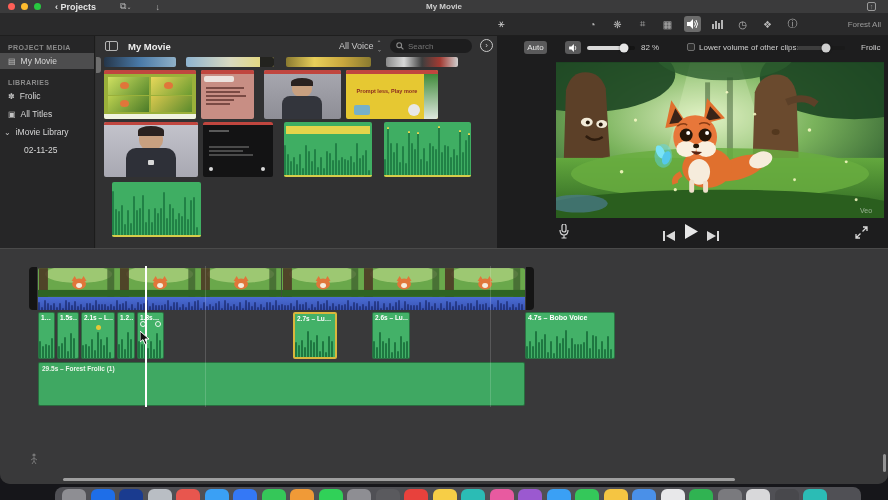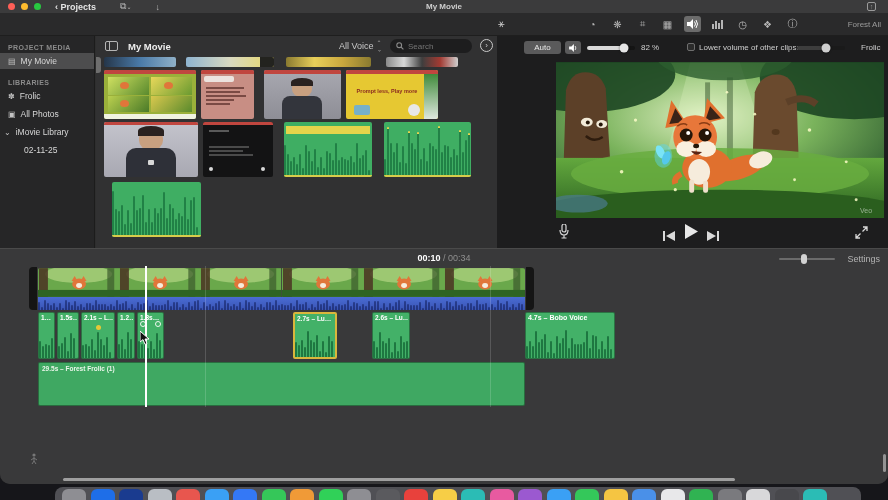--- a/index.html
+++ b/index.html
@@ -183,21 +183,21 @@
         <span class="sb-ic">▤</span>
         <span>My Movie</span>
       </div>
       <div class="sb-h" style="margin-top:10px">LIBRARIES</div>
       <div class="sb-item">
         <span class="sb-ic">✽</span>
         <span>Frolic</span>
       </div>
       <div class="sb-item">
         <span class="sb-ic">▣</span>
-        <span>All Photos</span>
+        <span>All Titles</span>
       </div>
       <div class="sb-item" style="padding-left:4px">
         <span class="sb-ic">⌄</span>
         <span>iMovie Library</span>
       </div>
       <div class="sb-item" style="padding-left:24px">
         <span>02-11-25</span>
       </div>
     </div>
 
@@ -381,21 +381,21 @@
             <i style="height: 82.6187%; background: rgba(22, 110, 58, 0.7);"></i>
             <i style="height: 21.2872%; background: rgba(22, 110, 58, 0.7);"></i>
           </div>
         <span class="ybase"></span>
       </div>
       <span class="abs" style="left:0;top:21px;width:5px;height:16px;background:#6e6e6e;border-radius:0 3px 3px 0"></span>
     </div>
 
     <div class="viewer">
       <div class="vol-row">
-        <span class="pill" style="left:27px;top:1px;width:37px;height:13px">Auto</span>
+        <span class="pill" style="left:27px;top:1px;width:23px;height:13px">Auto</span>
         <span class="pill" style="left:68px;top:1px;width:16px;height:13px">
           <svg width="9" height="8" viewBox="0 0 11 10">
               <polygon points="0,3 3,3 6,0 6,10 3,7 0,7" fill="#fff"></polygon>
               <path d="M7.5,2.5 q2,2.5 0,5" stroke="#fff" stroke-width="1" fill="none"></path>
             </svg>
         </span>
         <span class="slider" style="left:90px;top:6px;width:48px">
           <span class="fill" style="width:78%"></span>
           <span class="knob" style="left:78%"></span>
         </span>
@@ -508,27 +508,20 @@
         <span class="pb-ic" style="left:358px;top:3px">
           <svg width="13" height="13" viewBox="0 0 13 13">
               <path d="M8,1 h4 v4 M12,1 L7.5,5.5 M5,12 h-4 v-4 M1,12 L5.5,7.5" stroke="#d9d9d9" stroke-width="1.3" fill="none"></path>
             </svg>
         </span>
       </div>
     </div>
   </div>
 
   <div class="timeline">
-    <div class="tl-head">
-      <span class="tl-time"><span>00:10</span><span class="dim"><span> / </span><span>00:34</span></span></span>
-      <span class="zoom-slider">
-          <span class="zoom-knob"></span>
-        </span>
-      <span class="settings">Settings</span>
-    </div>
 
     <span class="trim l"></span>
     <span class="trim r"></span>
     <div class="filmstrip" id="filmstrip">
         <div class="frame"><svg width="81.2" height="29" viewBox="0 0 82 29">
             <rect width="82" height="29" fill="#6aa84b"></rect>
             <ellipse cx="41" cy="6" rx="34" ry="9" fill="#cfe89a" opacity="0.5"></ellipse>
             <rect x="1" y="0" width="9" height="29" fill="#4a3322" opacity="0.85"></rect>
             <rect x="70" y="0" width="7" height="29" fill="#3c5a2c" opacity="0.7"></rect>
             <rect x="0" y="22" width="82" height="7" fill="#2e6424"></rect>

